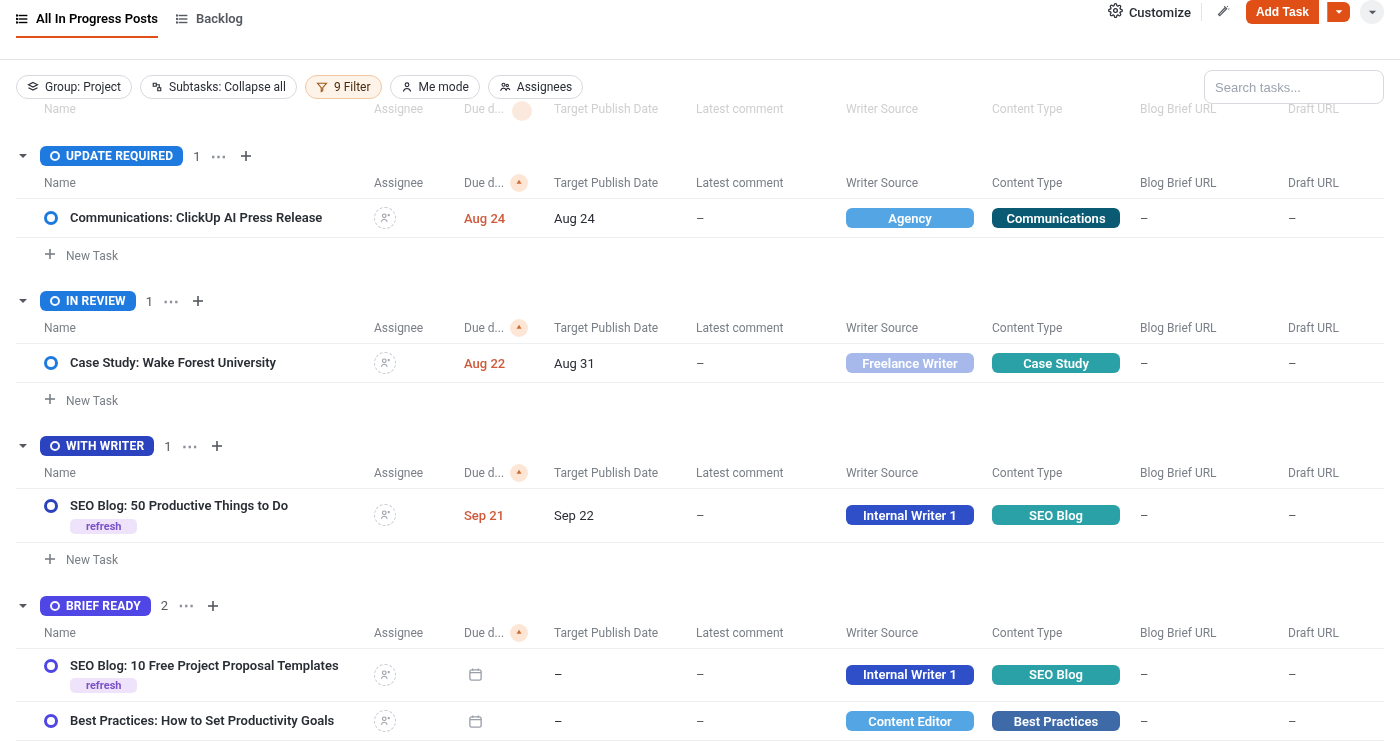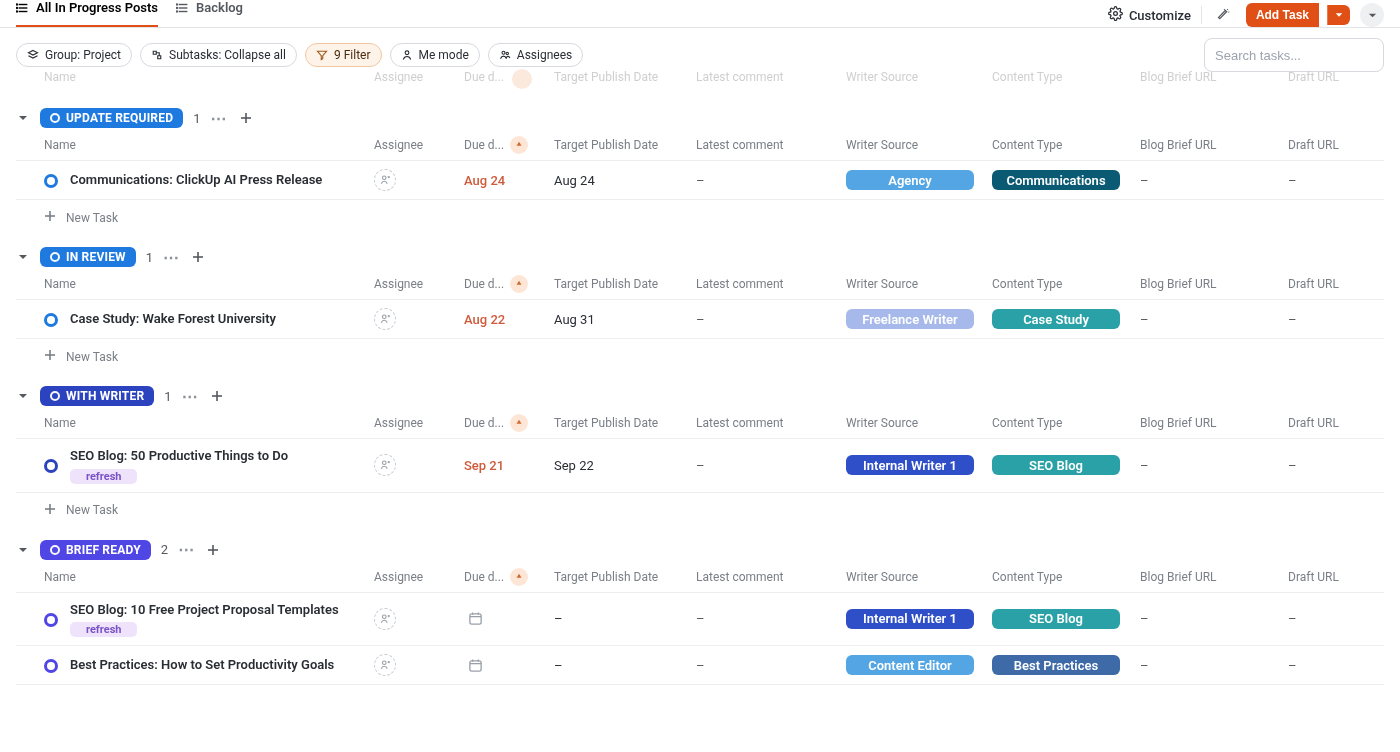--- a/index.html
+++ b/index.html
@@ -4,25 +4,25 @@
 <style>
   * { box-sizing: border-box; margin: 0; padding: 0; }
   body {
     font-family: -apple-system, BlinkMacSystemFont, "Segoe UI", Roboto, sans-serif;
     font-size: 13px;
     color: #292d34;
     background: #fff;
   }
   .top-bar {
     display: flex;
-    align-items: flex-end;
+    align-items: flex-start;
     justify-content: space-between;
     border-bottom: 1px solid #e4e4e7;
     padding: 0 16px;
-    height: 28px;
+    height: 60px;
   }
   .tabs { display: flex; align-items: center; gap: 18px; }
   .tab {
     display: flex; align-items: center; gap: 6px;
     padding: 11px 0 10px; font-weight: 600; color: #54595f;
     border-bottom: 2px solid transparent; cursor: pointer;
   }
   .tab.active { color: #000; border-bottom-color: #e04f16; }
   .tab-icon { width:14px; height:14px; display:inline-flex; }
   .top-right { display:flex; align-items:center; gap:10px; }
@@ -52,21 +52,21 @@
     padding:0 10px; font-size:13px; color:#292d34; outline:none;
   }
   .search-input::placeholder { color:#9ca3af; }
 
   .list-area { padding: 0 16px 20px; }
 
   .cut-header { position:relative; height:4px; margin-bottom:0; }
   .cut-header .faded-row { position:absolute; left:28px; right:0; top:-14px; display:grid; grid-template-columns: 330px 90px 90px 142px 150px 146px 148px 148px 120px; gap:0; color:#cfcfcf; font-size:12px; pointer-events:none; }
   .cut-circle { position:absolute; left:496px; top:-15px; width:20px; height:20px; border-radius:50%; background:#fce9dd; }
 
-  .group { margin-top:20px; }
+  .group { margin-top:26px; }
   .group-header { display:flex; align-items:center; gap:10px; }
   .collapse-caret { width:14px; height:14px; display:inline-flex; align-items:center; justify-content:center; cursor:pointer; color:#54595f; }
   .status-pill {
     display:inline-flex; align-items:center; gap:6px; border-radius:6px;
     padding:3px 10px; font-size:12px; font-weight:700; color:#fff; letter-spacing:0.2px;
   }
   .status-dot { width:10px; height:10px; border-radius:50%; border:2px solid rgba(255,255,255,0.95); display:inline-block; }
   .count { color:#54595f; font-size:13px; }
   .dots { color:#8a8f98; font-size:16px; font-weight:700; cursor:pointer; }
   .plus-sm { width:18px; height:18px; display:inline-flex; align-items:center; justify-content:center; color:#54595f; cursor:pointer; }
@@ -79,21 +79,21 @@
   }
   .col-due { display:flex; align-items:center; gap:6px; }
   .sort-badge { width:18px; height:18px; border-radius:50%; background:#fde6d6; display:inline-flex; align-items:center; justify-content:center; }
   .sort-badge svg { width:10px; height:10px; }
 
   .task-row {
     display:grid;
     grid-template-columns: 330px 90px 90px 142px 150px 146px 148px 148px 120px;
     align-items:center; padding:8px 0 8px 28px; border-bottom:1px solid #eceef1;
   }
-  .task-name-cell { display:flex; align-items:center; gap:12px; padding-right:12px; }
+  .task-name-cell { display:flex; align-items:flex-start; gap:12px; padding-right:12px; }
   .task-status-dot { width:14px; height:14px; border-radius:50%; border:3px solid; margin-top:2px; flex-shrink:0; }
   .task-title { font-weight:600; font-size:13px; line-height:1.35; }
   .tag-chip { display:inline-block; background:#efe3fb; color:#7a52c7; border-radius:5px; padding:1px 16px; font-size:11px; font-weight:700; margin-top:4px; }
   .assignee-empty { width:22px; height:22px; border-radius:50%; border:1px dashed #c8ccd2; display:inline-flex; align-items:center; justify-content:center; color:#9aa0a8; }
   .date-red { color:#cf5a3b; font-weight:500; }
   .date-norm { color:#292d34; }
   .calendar-empty { width:22px; height:22px; display:inline-flex; align-items:center; justify-content:center; color:#9aa0a8; }
   .dash { color:#54595f; }
   .tag-pill { display:inline-flex; align-items:center; justify-content:center; padding:0 14px; height:20px; border-radius:6px; color:#fff; font-weight:600; font-size:13px; width:128px; text-align:center; }
   .tag-agency { background:#54a5e3; }

